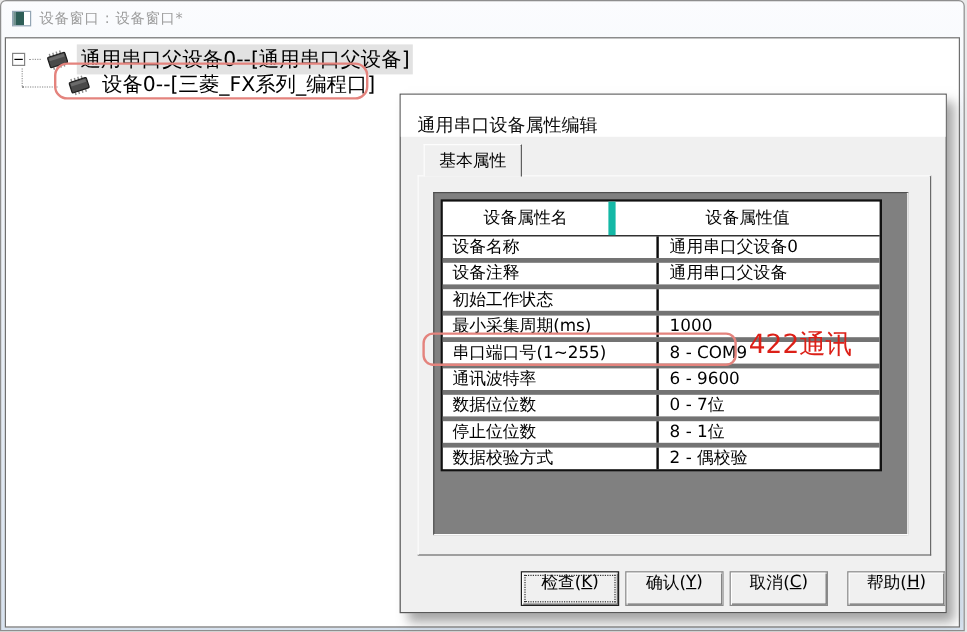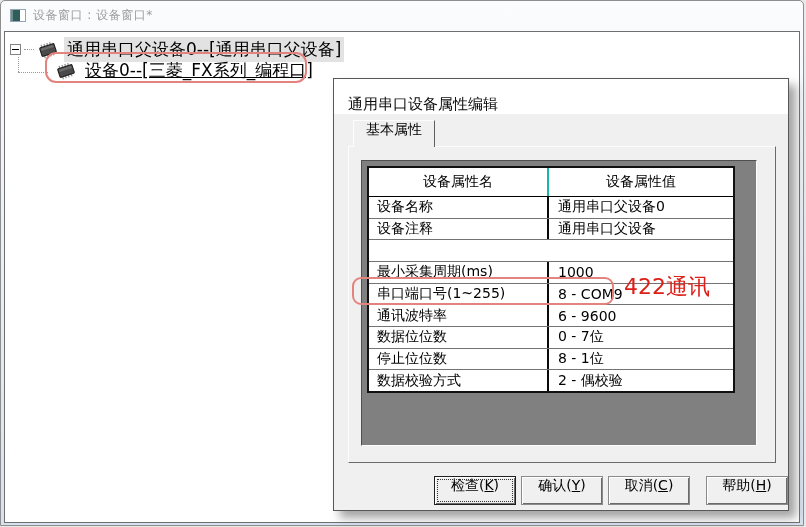--- a/index.html
+++ b/index.html
@@ -24,46 +24,46 @@
   .row-parent { left:5px; top:7px; }
   .row-child  { left:5px; top:28px; }
   .expand-box { width:11px; height:11px; border:1px solid #848484; background:#fff;
     display:inline-flex; align-items:center; justify-content:center; margin-right:3px; }
   .expand-box i { display:block; width:7px; height:1px; background:#000; }
   .conn-h { width:10px; height:0; border-top:1px dotted #9a9a9a; }
   .conn-v { position:absolute; left:13px; top:25px; width:0; height:15px; border-left:1px dotted #9a9a9a; }
   .conn-h2 { position:absolute; left:13px; top:40px; width:30px; height:0; border-top:1px dotted #9a9a9a; }
   .chip { margin:0 4px 0 2px; flex:0 0 auto; }
   .lbl-selected { background:#e2e2e2; padding:1px 3px; }
-  .lbl-plain { padding:1px 3px;text-decoration:underline; }
+  .lbl-plain { padding:1px 3px; }
 
   
   .dialog { position:absolute; left:333px; top:78px; width:456px; height:433px;
     background:#f0f0f0; border:1px solid #585858;
     box-shadow:7px 7px 9px rgba(90,90,90,.55); z-index:10; }
   .dlg-caption { position:absolute; left:0; top:0; right:0; height:35px; background:#ffffff;
     display:flex; align-items:flex-end; padding-left:14px; font-size:15px; color:#0b0b0b; }
   .tab { position:absolute; left:19px; top:41px; height:27px; padding:0 12px; z-index:2;
-    background:#f0f0f0; display:flex; font-size:14px; color:#000;
+    background:#f0f0f0; display:flex; align-items:center; font-size:14px; color:#000;
     border-top:1px solid #fdfdfd; border-left:1px solid #fdfdfd; border-right:1px solid #5f5f5f; }
   .tabpage { position:absolute; left:14px; top:67px; width:428px; height:317px; background:#f0f0f0;
     border:1px solid; border-color:#fcfcfc #6a6a6a #6a6a6a #fcfcfc; }
   .panel { position:absolute; left:27px; top:81px; width:396px; height:286px; background:#808080;
     border:1px solid; border-color:#4f4f4f #fdfdfd #fdfdfd #4f4f4f; }
 
   .ptable { position:absolute; left:5px; top:5px; width:368px; height:227px;
     background:#ffffff; border:2px solid #111; display:flex; flex-direction:column;
     font-size:14px; color:#000; }
   .thead { flex:0 0 29px; display:flex; border-bottom:1px solid #000; }
   .th { display:flex; align-items:center; justify-content:center; }
-  .th-name { width:180px; border-right:2px solid #14b8a6; }
+  .th-name { width:144px; border-right:6px solid #14b8a6; }
   .th-value { flex:1; }
   .tbody { flex:1; display:flex; flex-direction:column; }
   .trow { flex:1; display:flex; }
-  .trow + .trow { border-top:1px solid #737373; }
+  .trow + .trow { border-top:4px solid #737373; }
   .td-name { width:180px; border-right:2px solid #0a0a0a; display:flex; align-items:center; padding-left:8px; }
   .td-value { flex:1; display:flex; align-items:center; padding-left:9px; }
 
   .btn-row { position:absolute; left:0; top:397px; width:100%; height:29px; }
   .btn { position:absolute; height:29px; width:82px; background:#f0f0f0;
     border:1px solid #8a8a8a; font-size:14px; color:#000; text-align:center;
     font-family:"DejaVu Sans","Liberation Sans",sans-serif;
     box-shadow:inset 1px 1px 0 #ffffff, inset -1px -1px 0 #6a6a6a; cursor:pointer;
     display:flex; justify-content:center; }
   .btn-default { border:1px solid #1f1f1f; outline:1px dotted #333; outline-offset:-4px; }
@@ -151,20 +151,21 @@
       <div class="tbody">
         <div class="trow">
           <div class="td-name">设备名称</div>
           <div class="td-value">通用串口父设备0</div>
         </div>
         <div class="trow">
           <div class="td-name">设备注释</div>
           <div class="td-value">通用串口父设备</div>
         </div>
         <div class="trow">
+          <div class="td-name">初始工作状态</div>
         </div>
         <div class="trow">
           <div class="td-name">最小采集周期(ms)</div>
           <div class="td-value">1000</div>
         </div>
         <div class="trow">
           <div class="td-name">串口端口号(1~255)</div>
           <div class="td-value">8 - COM9</div>
         </div>
         <div class="trow">

